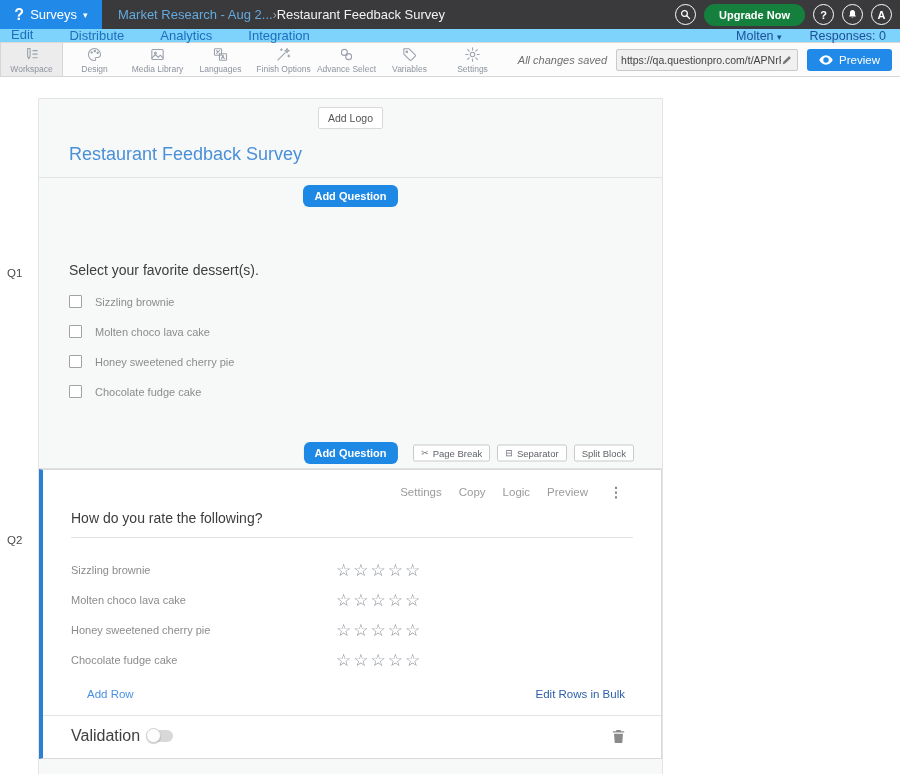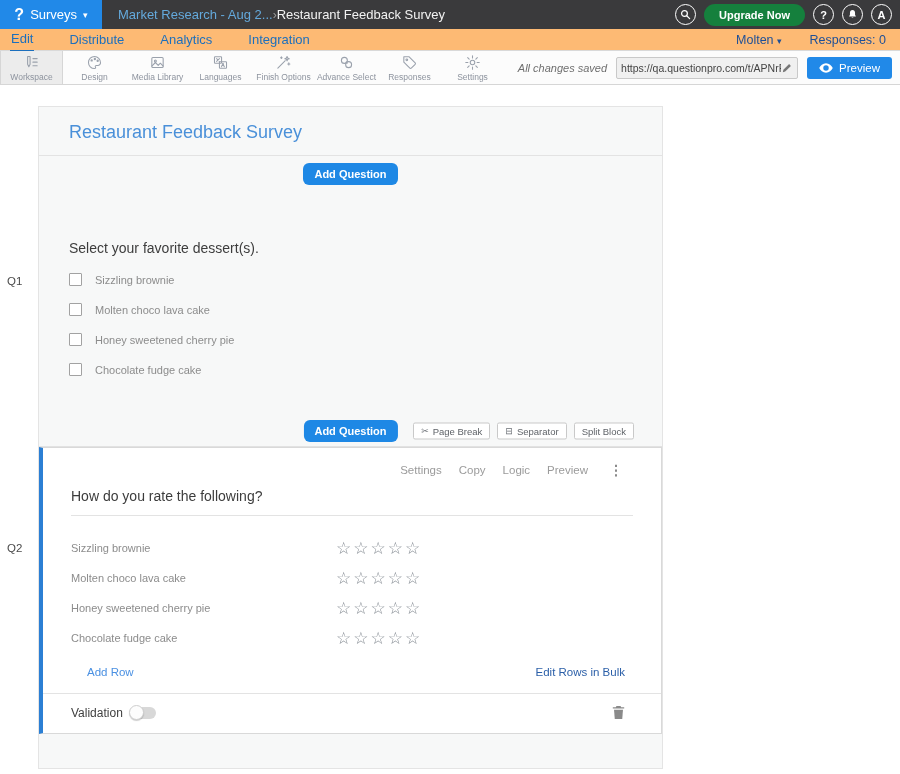--- a/index.html
+++ b/index.html
@@ -17,21 +17,21 @@
   .crumb-sep { color:#9a9a9a; font-size:12px; }
   .crumb-survey { color:#f2f2f2; }
   .top-right { margin-left:auto; display:flex; align-items:center; gap:8px; padding-right:8px; }
   .circle-btn { width:21px; height:21px; border:1.5px solid #fff; border-radius:50%;
                 display:flex; align-items:center; justify-content:center; color:#fff;
                 font-size:11px; font-weight:700; cursor:pointer; }
   .upgrade { background:#15803d; color:#fff; font-size:11px; font-weight:700;
              border:none; border-radius:12px; padding:5px 15px; cursor:pointer; }
 
   
-  .navbar { height:22px; background:#fdba74; border-bottom:1px solid #d9d9d9;
+  .navbar { height:14px; background:#7dd3fc; border-bottom:1px solid #d9d9d9;
             display:flex; align-items:center; padding:0 10px; }
   .nav-tab { color:#1c6fbd; font-size:13px; margin-right:34px; padding:3px 1px 4px; cursor:pointer; }
   .nav-tab.active { border-bottom:2px solid #1c6fbd; }
   .nav-right { margin-left:auto; display:flex; align-items:center; gap:28px; padding-right:4px; }
   .tools { color:#1d4f97; font-size:12.5px; cursor:pointer; }
   .tools .caret { font-size:9px; }
   .responses { color:#1d4f97; font-size:12.5px; }
 
   
   .toolbar { height:34px; background:#fcfcfc; border-bottom:1px solid #d6d6d6; display:flex; align-items:stretch; }
@@ -86,21 +86,21 @@
               border-bottom:1px solid #e3e3e3; }
   .rating-rows { padding:17px 28px 0; }
   .rate-row { display:flex; align-items:center; height:30px; }
   .rate-label { width:265px; font-size:11px; color:#8c8c8c; }
   .stars { font-size:17px; color:#8a9097; letter-spacing:2px; cursor:pointer;
            font-family:"DejaVu Sans", sans-serif; }
   .row-links { display:flex; justify-content:space-between; align-items:center; padding:13px 36px 15px 44px; }
   .add-row { color:#4a90e2; font-size:11.5px; cursor:pointer; }
   .edit-rows { color:#2b5fa8; font-size:11.5px; cursor:pointer; }
   .q2-footer { border-top:1px solid #e3e3e3; display:flex; align-items:center; padding:11px 36px 13px 28px; }
-  .val-label { font-size:12px; color:#3f3f3f; margin-right:7px; }
+  .val-label { font-size:16px; color:#3f3f3f; margin-right:7px; }
   .toggle { width:26px; height:12px; background:#d8d8d8; border-radius:6px; position:relative; cursor:pointer; }
   .toggle .knob { position:absolute; left:-1px; top:-2px; width:15px; height:15px; background:#fdfdfd;
                   border:1px solid #cfcfcf; border-radius:50%; box-shadow:0 1px 1px rgba(0,0,0,.2); }
   .spacer { flex:1; }
   .trash { cursor:pointer; }
 </style>
 </head>
 <body>
 
 <div class="topbar">
@@ -196,21 +196,21 @@
         <circle cx="15" cy="15" r="4.2"></circle>
         <path d="M11.5 11.5l1.5 1.5"></path>
       </svg>
     <span class="tb-label">Advance Select</span>
   </div>
   <div class="tb-item">
     <svg width="17" height="17" viewBox="0 0 24 24">
         <path d="M4 4h7.5l8.5 8.5a1.4 1.4 0 0 1 0 2l-5.5 5.5a1.4 1.4 0 0 1-2 0L4 11.5V4z"></path>
         <circle cx="8.2" cy="8.2" r="1.2"></circle>
       </svg>
-    <span class="tb-label">Responses</span>
+    <span class="tb-label">Variables</span>
   </div>
   <div class="tb-item">
     <svg width="17" height="17" viewBox="0 0 24 24">
         <circle cx="12" cy="12" r="3.2"></circle>
         <path d="M12 2.5v3M12 18.5v3M2.5 12h3M18.5 12h3M5.2 5.2l2.1 2.1M16.7 16.7l2.1 2.1M18.8 5.2l-2.1 2.1M7.3 16.7l-2.1 2.1"></path>
       </svg>
     <span class="tb-label">Settings</span>
   </div>
   <div class="tb-right">
     <span class="saved">All changes saved</span>
@@ -228,20 +228,23 @@
     </button>
   </div>
 </div>
 
 <div class="main">
   <span class="qside" style="top:169px;">Q1</span>
   <span class="qside" style="top:436px;">Q2</span>
 
   <div class="canvas">
 
+    <div class="logo-row">
+      <button class="add-logo">Add Logo</button>
+    </div>
 
     <div class="survey-title">Restaurant Feedback Survey</div>
     <div class="hdiv"></div>
 
     <div class="addq-row">
       <button class="add-q">Add Question</button>
     </div>
 
     <div class="q1-block">
       <div class="q1-text">Select your favorite dessert(s).</div>

